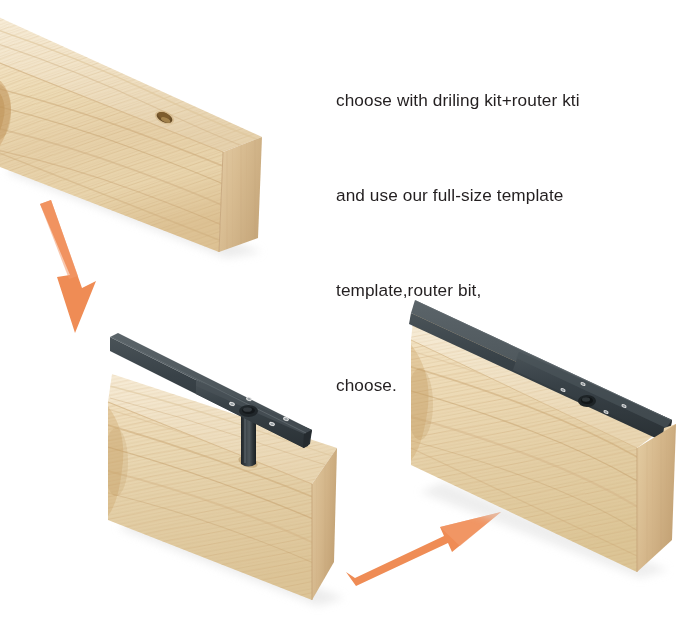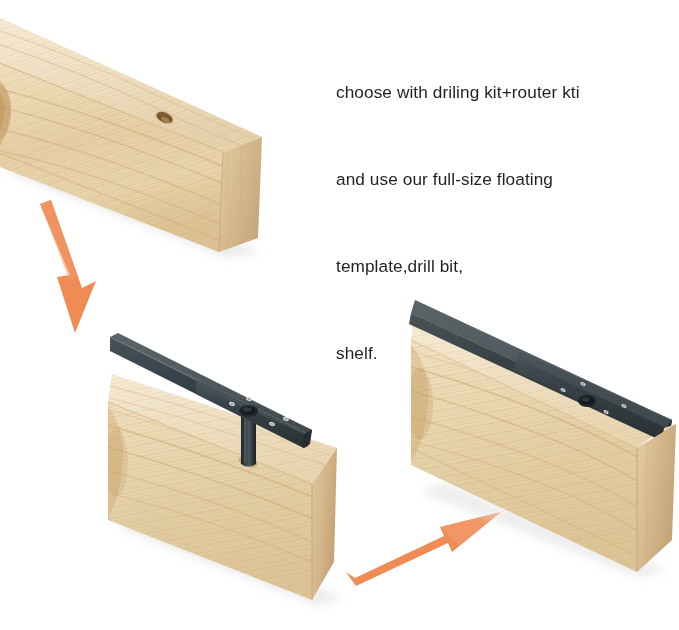--- a/index.html
+++ b/index.html
@@ -32,20 +32,21 @@
     font-family: "Liberation Sans", sans-serif;
     font-size: 17.2px;
     line-height: 29px;
     color: #231f20;
     letter-spacing: 0.1px;
     white-space: pre-wrap;
     z-index: 5;
   }
   #caption .cap-line {
     display: block;
+    margin-top: 8px;
   }
 </style>
 </head>
 <body>
 
 <div id="stage">
 
   <svg class="scene" viewBox="0 0 679 630" xmlns="http://www.w3.org/2000/svg">
     <defs>
 
@@ -350,18 +351,18 @@
       <polygon points="637,448 676,424 672,540 637,572" fill="url(#endGrad3)"></polygon>
       <polygon points="637,448 676,424 672,540 637,572" fill="url(#grainEnd)" opacity="0.5"></polygon>
       <line x1="637" y1="448" x2="637" y2="572" stroke="#c3a176" stroke-width="1" opacity="0.8"></line>
       <line x1="411" y1="340" x2="637" y2="448" stroke="#d6b888" stroke-width="1" opacity="0.8"></line>
       <path d="M411,448 L637,556" stroke="#cdaa79" stroke-width="1.3" fill="none" opacity="0.4"></path>
     </g>
   </svg>
 
   <div id="caption">
     <span class="cap-line">choose with driling kit+router kti</span>
-    <span class="cap-line">and use our full-size floating</span>
-    <span class="cap-line">template,drill bit,</span>
-    <span class="cap-line">shelf.</span>
+    <span class="cap-line">and use our full-size template</span>
+    <span class="cap-line">template,router bit,</span>
+    <span class="cap-line">choose.</span>
   </div>
 
 </div>
 
 </body></html>

